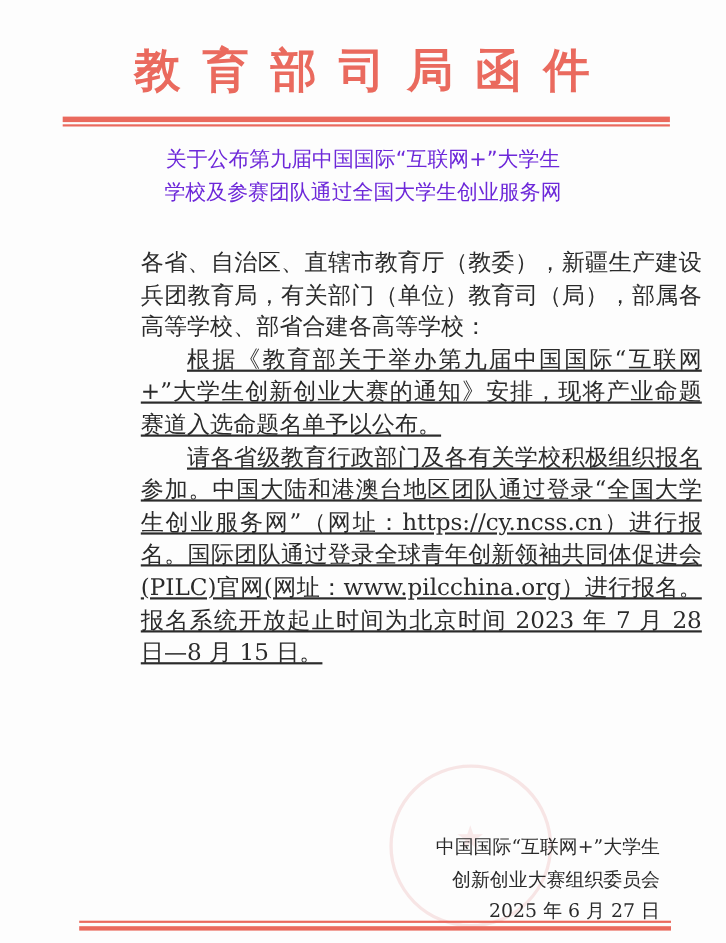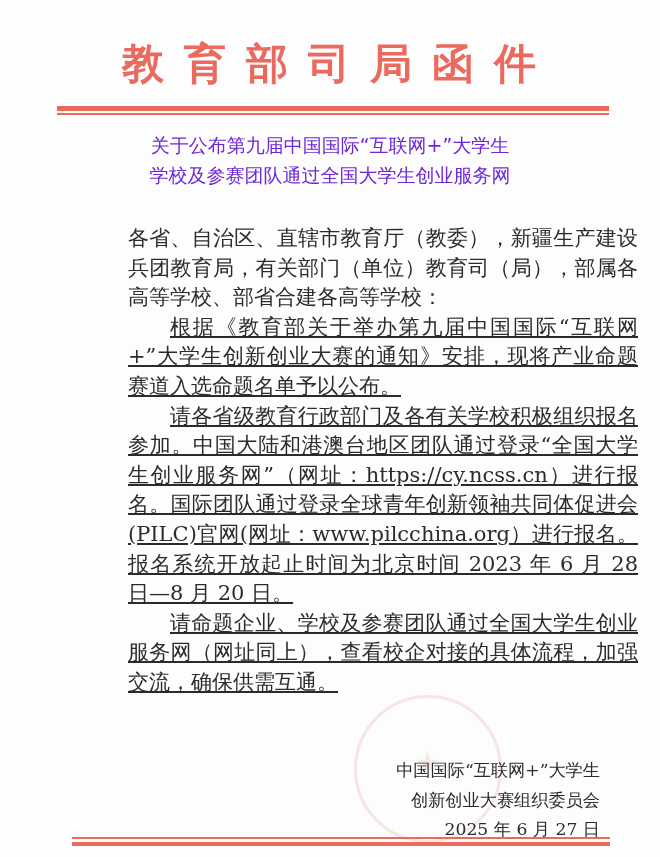--- a/index.html
+++ b/index.html
@@ -67,22 +67,21 @@
   <div class="rule-top-thin"></div>
 
   <div class="title">
     <div>关于公布第九届中国国际“互联网+”大学生</div>
     <div>学校及参赛团队通过全国大学生创业服务网</div>
   </div>
 
   <div class="body">
     <p>各省、自治区、直辖市教育厅（教委），新疆生产建设兵团教育局，有关部门（单位）教育司（局），部属各高等学校、部省合建各高等学校：</p>
     <p class="indent">根据《教育部关于举办第九届中国国际“互联网+”大学生创新创业大赛的通知》安排，现将产业命题赛道入选命题名单予以公布。</p>
-    <p class="indent">请各省级教育行政部门及各有关学校积极组织报名参加。中国大陆和港澳台地区团队通过登录“全国大学生创业服务网”（网址：https://cy.ncss.cn）进行报名。国际团队通过登录全球青年创新领袖共同体促进会(PILC)官网(网址：www.pilcchina.org）进行报名。报名系统开放起止时间为北京时间 2023 年 6 月 28 日—8 月 20 日。</p>
-    <p class="indent">请命题企业、学校及参赛团队通过全国大学生创业服务网（网址同上），查看校企对接的具体流程，加强交流，确保供需互通。</p>
+    <p class="indent">请各省级教育行政部门及各有关学校积极组织报名参加。中国大陆和港澳台地区团队通过登录“全国大学生创业服务网”（网址：https://cy.ncss.cn）进行报名。国际团队通过登录全球青年创新领袖共同体促进会(PILC)官网(网址：www.pilcchina.org）进行报名。报名系统开放起止时间为北京时间 2023 年 7 月 28 日—8 月 15 日。</p>
   </div>
 
   <div class="stamp"></div>
   <div class="stamp-star">★</div>
 
   <div class="sign">
     <div>中国国际“互联网+”大学生</div>
     <div>创新创业大赛组织委员会</div>
     <div>2025 年 6 月 27 日</div>
   </div>

